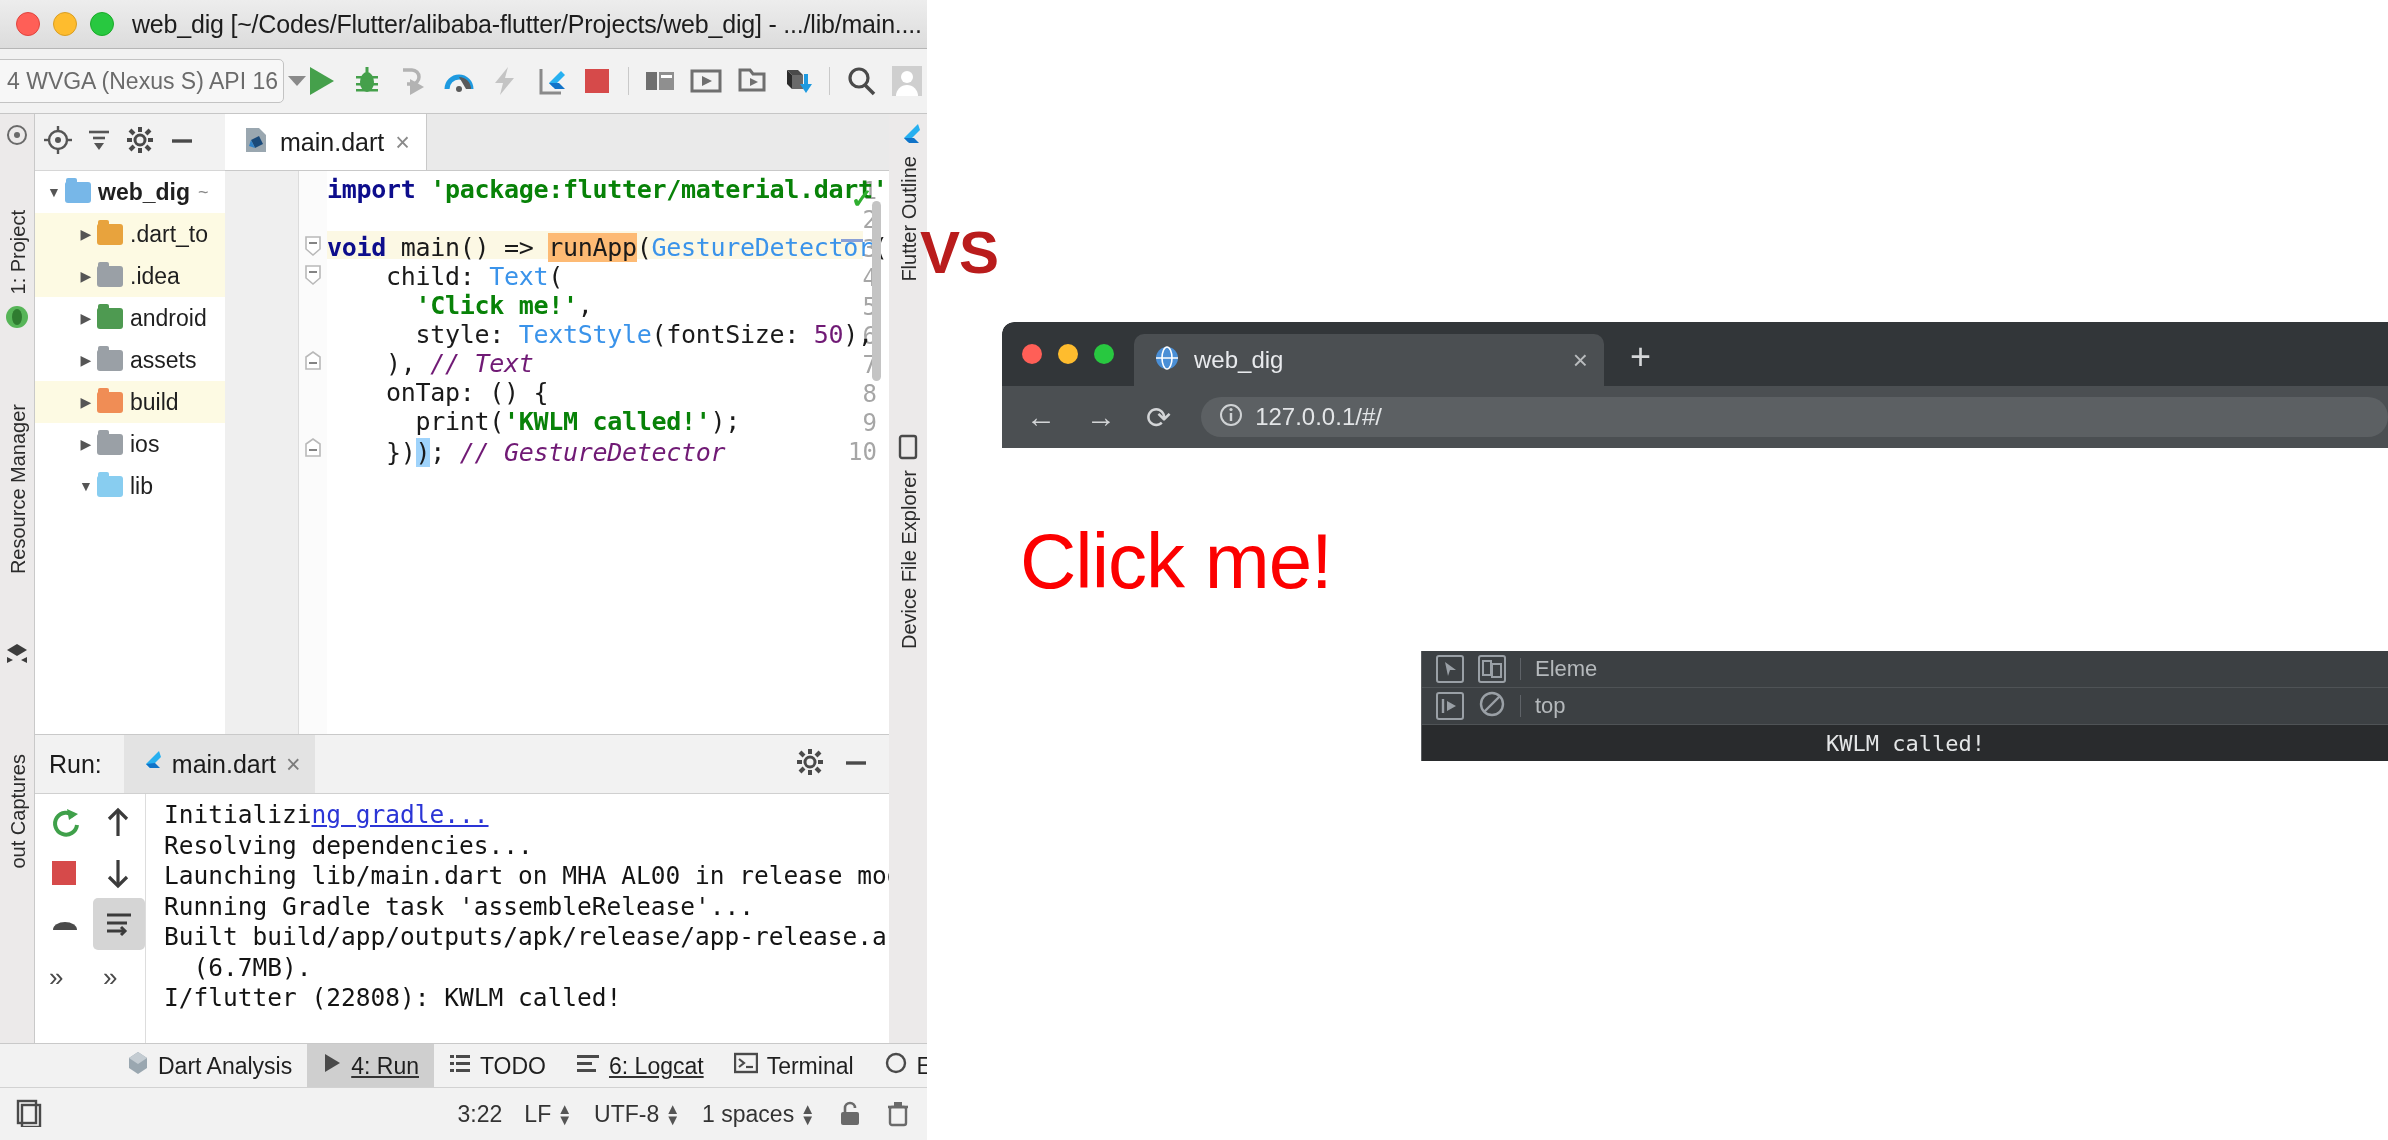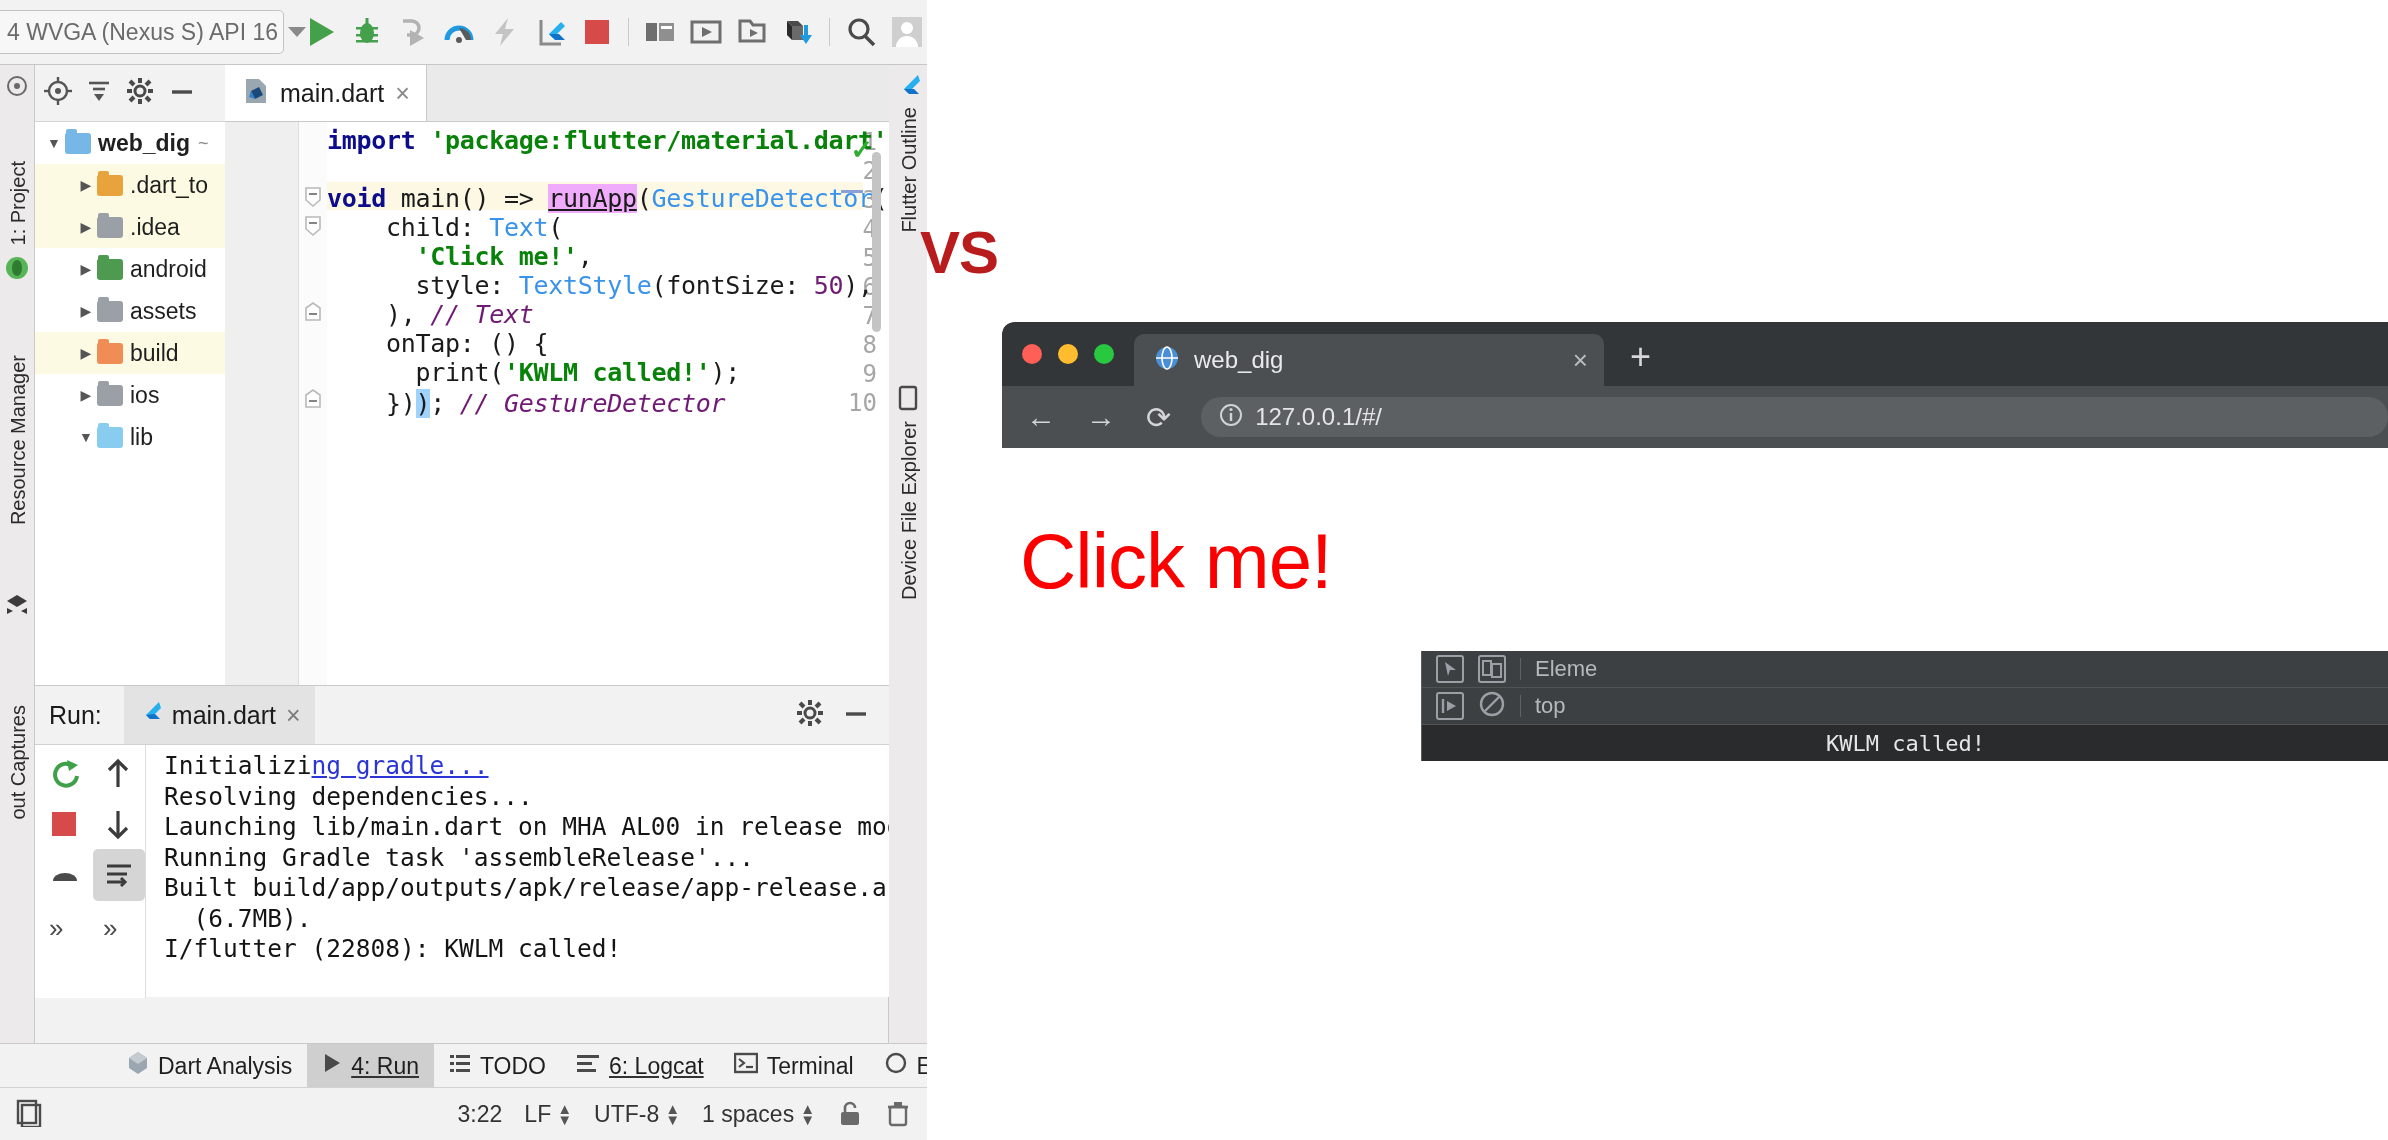--- a/index.html
+++ b/index.html
@@ -73,21 +73,21 @@
   .lnum{position:absolute;right:12px;font-size:24px;color:#a6a6a6;
     font-family:"DejaVu Sans Mono",monospace;}
   .codeline{position:absolute;left:102px;white-space:pre;font-size:25px;
     font-family:"DejaVu Sans Mono",monospace;color:#1a1a1a;letter-spacing:-.3px;}
   .hlline{position:absolute;left:74px;right:26px;height:28px;background:#fcf8e4;}
   .kw{color:#0d0d8c;font-weight:bold;}
   .str{color:#088208;font-weight:bold;}
   .cls{color:#3a93ea;}
   .num{color:#701a75;}
   .cmt{color:#701a75;font-style:italic;}
-  .selbg{background:#f0abfc;text-decoration:underline;}
+  .selbg{background:#fdba74;}
   .parenhl{background:#9fd3fb;}
   .foldmark{position:absolute;left:78px;width:20px;height:20px;}
   .vscroll{position:absolute;right:8px;top:30px;width:9px;height:180px;background:#c4c4c4;border-radius:5px;}
   .checkok{position:absolute;right:16px;top:12px;color:#2fae2f;font-size:27px;font-weight:bold;}
 
   
   .runpanel{position:absolute;left:35px;top:620px;right:38px;bottom:96px;background:#fff;
     border-top:1px solid #c9c9c9;}
   .runhdr{height:58px;background:#f2f2f2;border-bottom:1px solid #d0d0d0;display:flex;align-items:center;}
   .runlabel{font-size:25px;color:#1b1b1b;margin-left:14px;}
@@ -146,20 +146,28 @@
   .dtconsole{height:36px;display:flex;align-items:center;justify-content:center;background:#292b2d;}
   .dtmsg{font-size:22px;color:#e4e6e7;font-family:"DejaVu Sans Mono",monospace;}
 </style>
 </head>
 <body>
 
 <div class="root">
 
   <div class="ide">
 
+    <div class="titlebar">
+      <div class="traffic">
+        <div class="tl red"></div>
+        <div class="tl yellow"></div>
+        <div class="tl green"></div>
+      </div>
+      <div class="titletext">web_dig [~/Codes/Flutter/alibaba-flutter/Projects/web_dig] - .../lib/main....</div>
+    </div>
 
     <div class="toolbar">
       <div class="devsel">
         <span class="dlabel">4 WVGA (Nexus S) API 16</span>
         <span class="caret"></span>
       </div>
       <div class="tbicons">
         <div class="tbtn">
           <svg width="30" height="32" viewBox="0 0 30 32">
               <polygon points="4,2 28,16 4,30" fill="#45a04b"></polygon>

